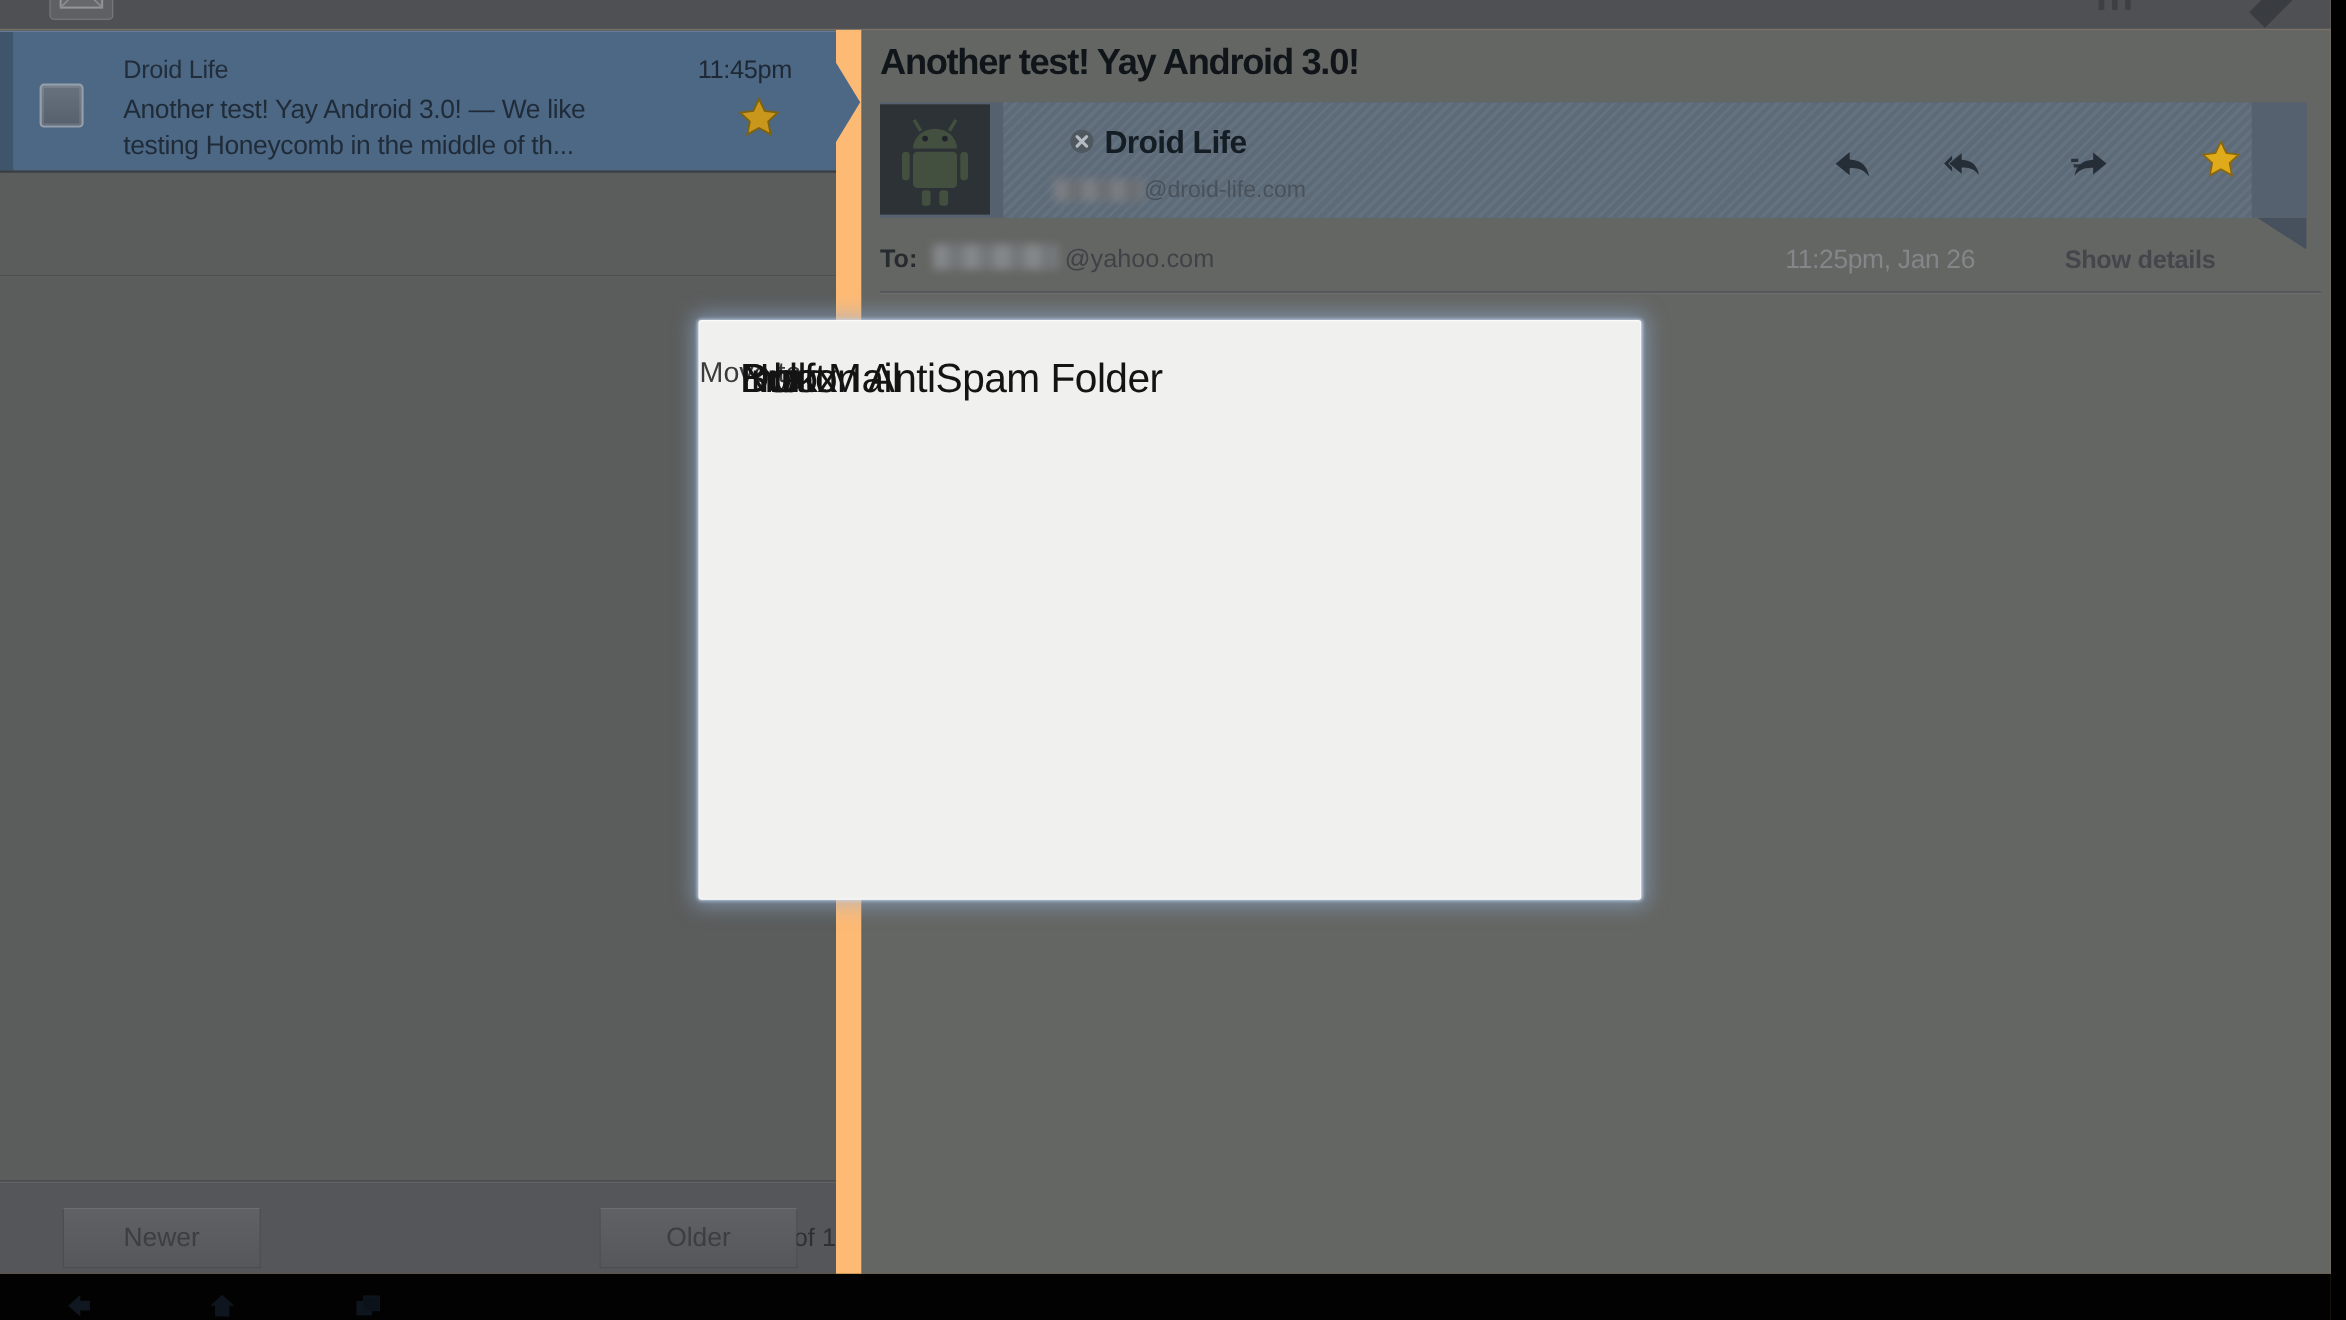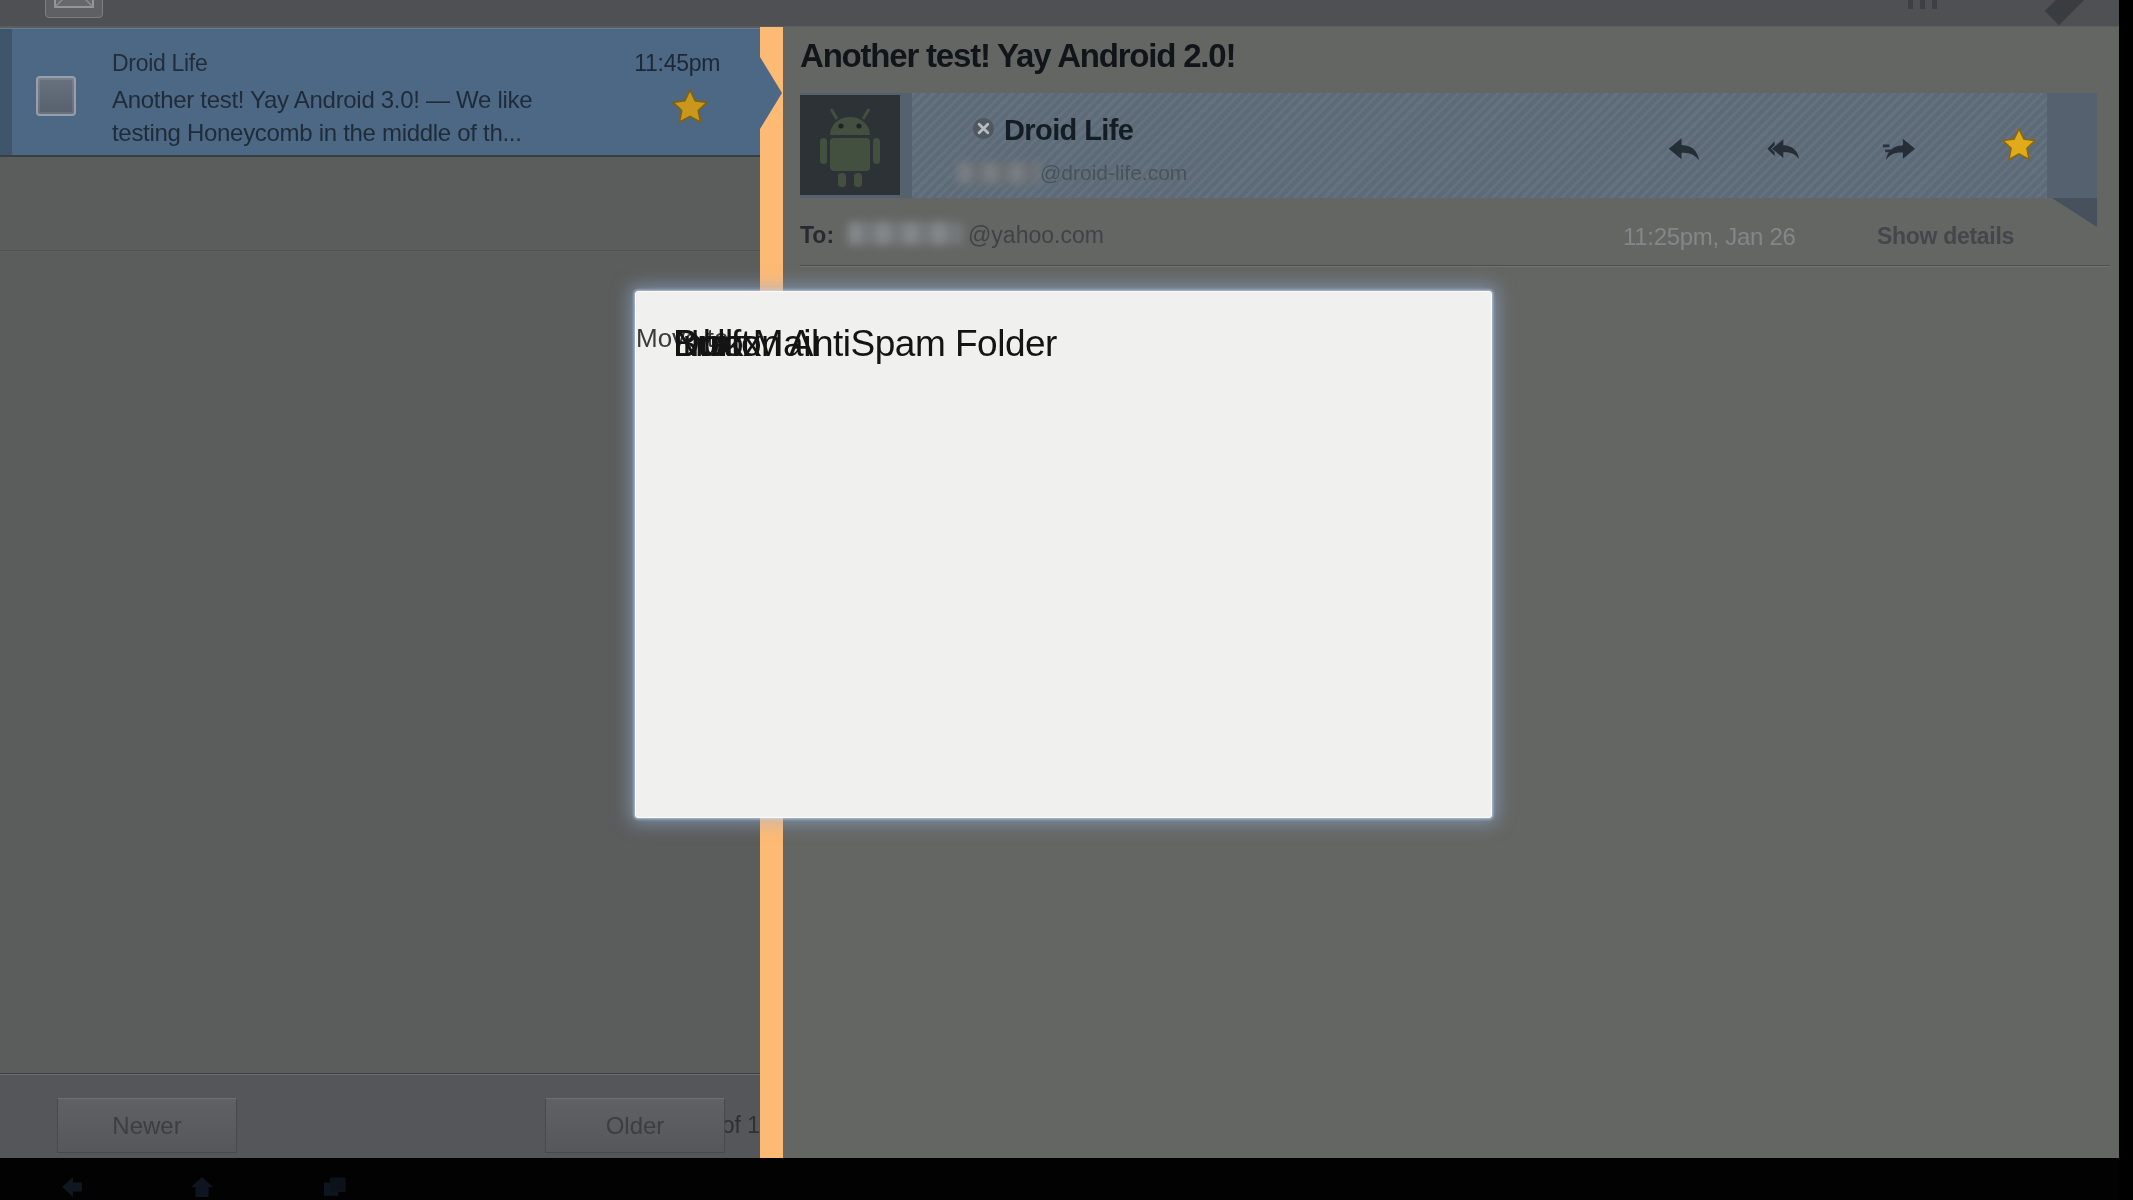--- a/index.html
+++ b/index.html
@@ -112,21 +112,21 @@
 
   <div class="load-div"></div>
 
   <div class="footer">
     <div class="pg-btn" style="left:57px">Newer</div>
     <div class="pg-pos">1 of 1</div>
     <div class="pg-btn" style="left:545px">Older</div>
   </div>
 
   <div class="pane">
-    <div class="subject">Another test! Yay Android 2.0!</div>
+    <div class="subject">Another test! Yay Android 3.0!</div>
 
     <div class="hdr">
       <div class="avatar">
         <svg width="100" height="100" viewBox="0 0 100 100">
           <rect width="100" height="100" fill="#2d3236"></rect>
           <g fill="#44503f">
             <path d="M30 40 a20 18 0 0 1 40 0 z"></path>
             <rect x="30" y="43" width="40" height="33" rx="4"></rect>
             <rect x="20" y="43" width="7" height="26" rx="3.5"></rect>
             <rect x="73" y="43" width="7" height="26" rx="3.5"></rect>

